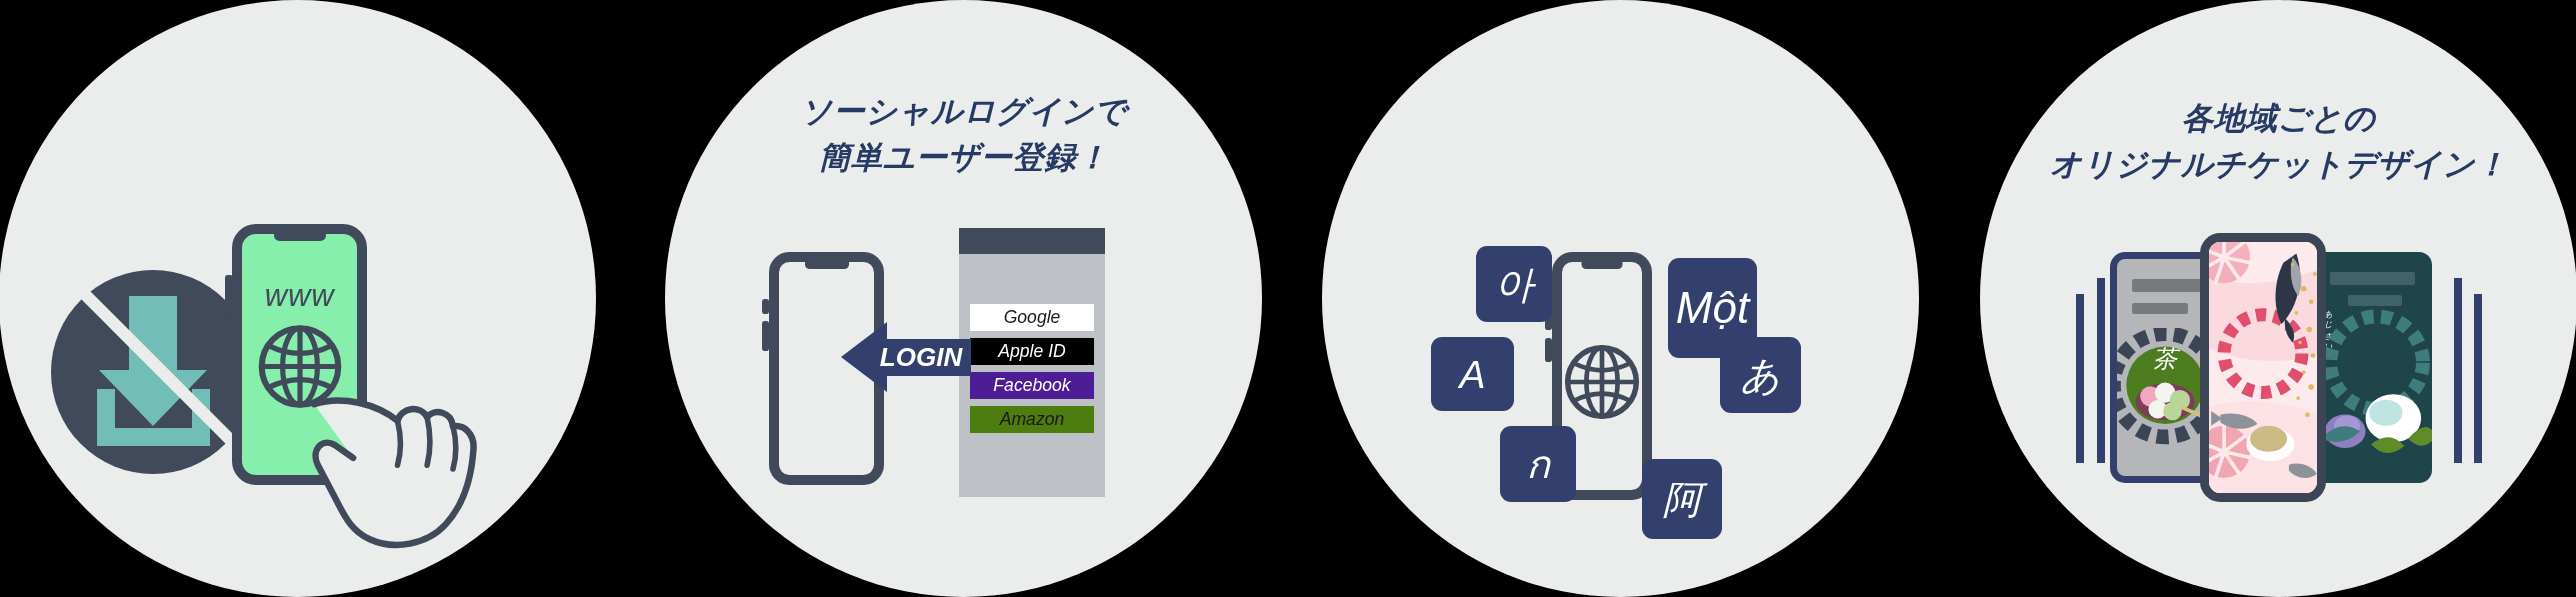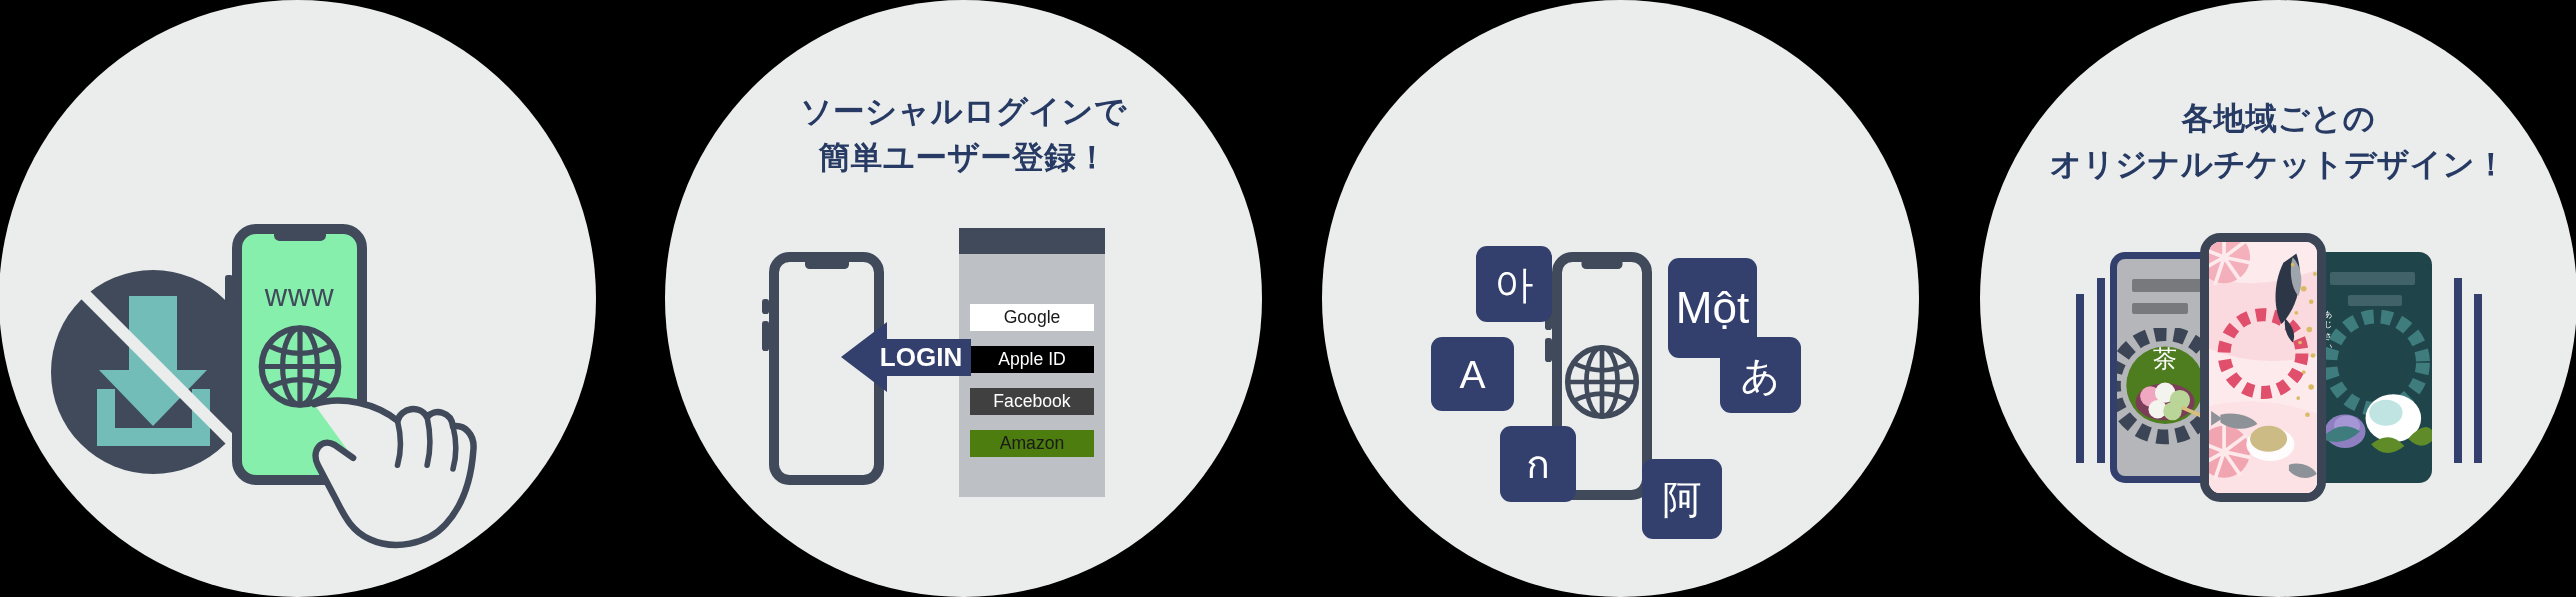--- a/index.html
+++ b/index.html
@@ -4,21 +4,21 @@
 <style>
   * { box-sizing: border-box; margin: 0; padding: 0; }
   html, body {
     width: 2576px; height: 597px;
     background: #000;
     font-family: "Liberation Sans", "DejaVu Sans", sans-serif;
     overflow: hidden;
   }
   #stage { position: relative; width: 2576px; height: 597px; }
 
-  .panel { position: absolute; top: 0; width: 597px; height: 597px; }
+  .panel { position: absolute; top: 0; width: 597px; height: 597px; font-style: italic; }
   .disc {
     position: absolute; inset: 0;
     background: #ebedec;
     border-radius: 50%;
   }
   .ptitle {
     position: absolute; left: 0; right: 0;
     text-align: center;
     color: #263a63;
     font-size: 31.5px;
@@ -79,21 +79,21 @@
   }
   .phone2 .sidebtn1 { position:absolute; left:-16.7px; top:37px; width:6.5px; height:15px; background:#404a5a; border-radius:2.8px;}
   .phone2 .sidebtn2 { position:absolute; left:-16.7px; top:59px; width:6.5px; height:30px; background:#404a5a; border-radius:2.8px;}
   .loginPanel {
     position:absolute; left:294px; top:228px; width:146px; height:269px; background:#bdc1c6;
   }
   .loginPanel .topbar { position:absolute; left:0; top:0; width:100%; height:26px; background:#404a5a;}
   .loginBtns { position:absolute; left:11px; top:76px; width:124px; }
   .loginBtn {
     height:27px; line-height:27px; text-align:center;
-    font-size:17.6px; margin-bottom:15px;
+    font-size:17.6px; margin-bottom:7px;
   }
   .arrowLogin { position:absolute; left:176px; top:322px; width:130px; height:70px; }
   .arrowLogin .shaft { position:absolute; right:0; top:16.7px; width:89px; height:37px; background:#33406e;}
   .arrowLogin .head {
     position:absolute; left:0; top:0; width:0; height:0;
     border-top:35px solid transparent; border-bottom:35px solid transparent;
     border-right:46px solid #33406e;
   }
   .arrowLogin .lbl {
     position:absolute; left:30px; top:16.7px; width:100px; height:37px; line-height:37px;
@@ -203,21 +203,21 @@
         <div class="notch"></div>
         <div class="sidebtn1"></div>
         <div class="sidebtn2"></div>
       </div>
 
       <div class="loginPanel">
         <div class="topbar"></div>
         <div class="loginBtns">
           <div class="loginBtn" style="background:#ffffff;color:#1a1a1a;">Google</div>
           <div class="loginBtn" style="background:#000000;color:#ffffff;">Apple ID</div>
-          <div class="loginBtn" style="background:#404040;color:#ffffff;">Facebook</div>
+          <div class="loginBtn" style="background:#4c1d95;color:#ffffff;">Facebook</div>
           <div class="loginBtn" style="background:#4d7c0f;color:#1a1a1a;">Amazon</div>
         </div>
       </div>
 
       <div class="arrowLogin">
         <div class="shaft"></div>
         <div class="head"></div>
         <div class="lbl">LOGIN</div>
       </div>
     </div>

